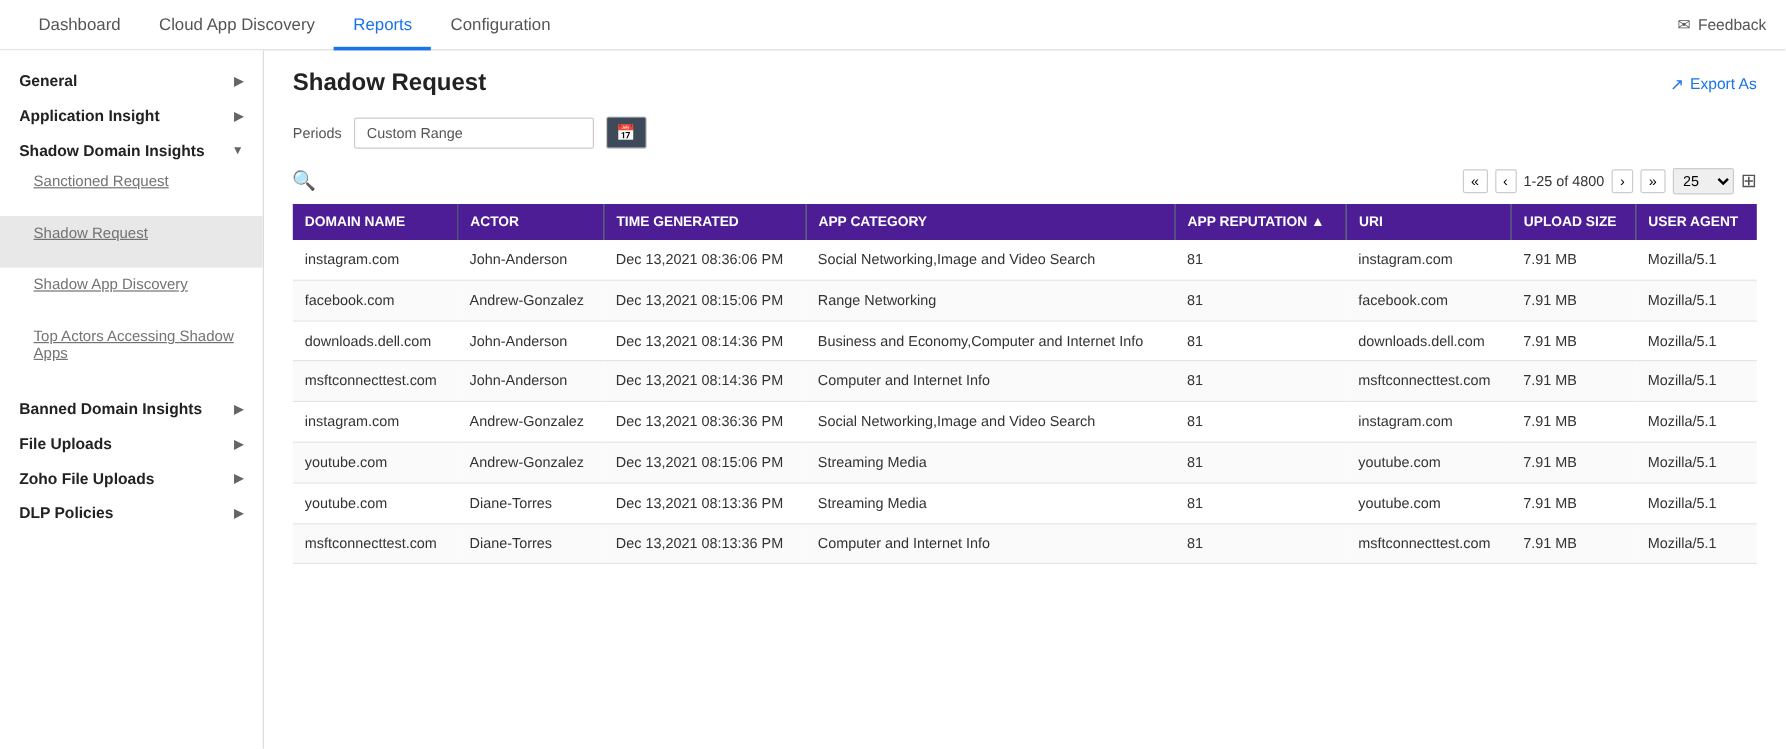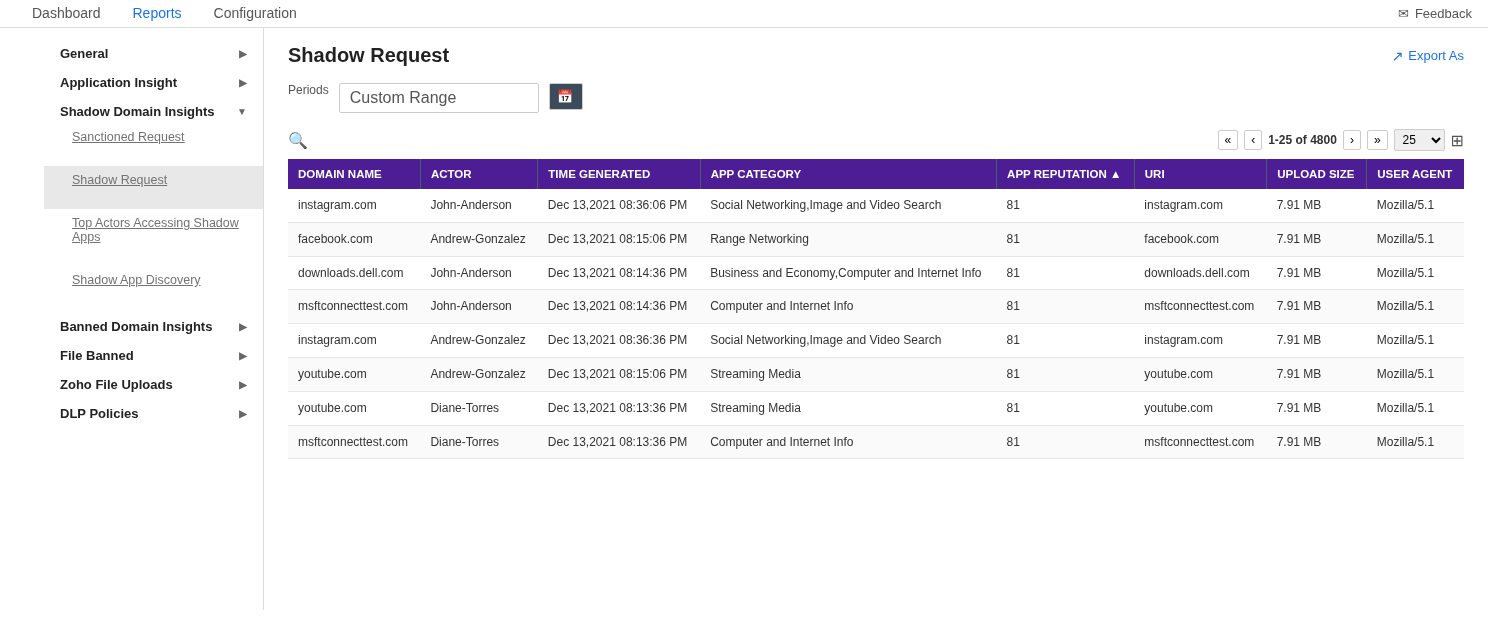--- a/index.html
+++ b/index.html
@@ -4,35 +4,35 @@
   <style>
     * { box-sizing: border-box; margin: 0; padding: 0; }
     body { font-family: -apple-system, BlinkMacSystemFont, 'Segoe UI', Arial, sans-serif; font-size: 13px; color: #333; background: #fff; }
 
     
     .top-nav {
       display: flex; align-items: center;
       border-bottom: 1px solid #ddd;
       background: #fff;
       padding: 0 16px;
-      height: 28px;
+      height: 42px;
     }
     .top-nav-item {
       padding: 0 16px; height: 42px; display: flex; align-items: center;
       cursor: pointer; font-size: 14px; color: #555; border-bottom: 3px solid transparent;
       margin-bottom: -1px;
     }
     .top-nav-item.active { color: #1a73e8; border-bottom: 3px solid #1a73e8; font-weight: 400; }
     .top-nav-feedback {
       margin-left: auto; display: flex; align-items: center; gap: 6px;
       font-size: 13px; color: #555; cursor: pointer;
     }
 
     
-    .layout { display: flex; height: calc(100vh - 42px); margin-left: 44px; }
+    .layout { display: flex; height: calc(100vh - 42px); }
 
     
     .sidebar {
       width: 220px; min-width: 220px;
       border-right: 1px solid #ddd;
       overflow-y: auto;
       background: #fff;
       padding: 8px 0;
     }
     .sidebar-section {
@@ -56,43 +56,43 @@
       display: flex; align-items: center; justify-content: space-between;
       margin-bottom: 16px;
     }
     .page-title { font-size: 20px; font-weight: 600; color: #222; }
     .export-btn {
       display: flex; align-items: center; gap: 5px;
       color: #1a73e8; font-size: 13px; cursor: pointer; font-weight: 500;
     }
 
     
-    .periods-bar { display: flex; align-items: flex-start; gap: 10px; margin-bottom: 16px; }
+    .periods-bar { display: flex; align-items: center; gap: 10px; margin-bottom: 16px; }
     .periods-label { font-size: 12px; color: #555; }
     .periods-input {
       border: 1px solid #ccc; border-radius: 2px; padding: 5px 10px;
-      font-size: 16px; color: #555; width: 200px; background: #fff;
+      font-size: 12px; color: #555; width: 200px; background: #fff;
     }
     .cal-btn {
       border: 1px solid #ccc; background: #3c4a5a; color: #fff;
       padding: 5px 8px; cursor: pointer; border-radius: 2px; font-size: 13px;
     }
 
     
     .toolbar {
       display: flex; align-items: center; justify-content: space-between;
       margin-bottom: 8px;
     }
     .search-icon-btn { cursor: pointer; font-size: 16px; color: #555; }
     .pagination-area { display: flex; align-items: center; gap: 6px; font-size: 12px; color: #333; }
     .pag-btn {
       border: 1px solid #ccc; background: #fff; padding: 2px 6px;
       cursor: pointer; font-size: 12px; border-radius: 2px;
     }
-    .pag-info { font-size: 12px; font-weight: bold; }
+    .pag-info { font-size: 12px; }
     .per-page-select {
       border: 1px solid #ccc; border-radius: 2px; padding: 2px 4px; font-size: 12px;
     }
     .col-picker { font-size: 16px; cursor: pointer; color: #555; }
 
     
     .data-table { width: 100%; border-collapse: collapse; font-size: 12px; }
     .data-table thead tr { background: #4c1d95; color: #fff; }
     .data-table thead th {
       padding: 9px 10px; text-align: left; font-weight: 600; font-size: 11.5px;
@@ -105,20 +105,21 @@
     .data-table tbody td {
       padding: 8px 10px; vertical-align: top; color: #333;
       font-size: 12px; line-height: 1.4;
     }
   </style>
 </head>
 <body>
 
 <nav class="top-nav">
   <div class="top-nav-item">Dashboard</div>
+  <div class="top-nav-item">Cloud App Discovery</div>
   <div class="top-nav-item active">Reports</div>
   <div class="top-nav-item">Configuration</div>
   <div class="top-nav-feedback">
     <span>✉</span>
     <span>Feedback</span>
   </div>
 </nav>
 
 <div class="layout">
 
@@ -132,30 +133,30 @@
       <span>Application Insight</span>
       <span class="arrow">▶</span>
     </div>
 
     <div class="sidebar-section">
       <span>Shadow Domain Insights</span>
       <span class="arrow">▼</span>
     </div>
     <div class="sidebar-item">Sanctioned Request</div>
     <div class="sidebar-item active">Shadow Request</div>
+    <div class="sidebar-item">Shadow App Discovery</div>
     <div class="sidebar-item">Top Actors Accessing Shadow Apps</div>
-    <div class="sidebar-item">Shadow App Discovery</div>
 
     <div class="sidebar-section">
       <span>Banned Domain Insights</span>
       <span class="arrow">▶</span>
     </div>
 
     <div class="sidebar-section">
-      <span>File Banned</span>
+      <span>File Uploads</span>
       <span class="arrow">▶</span>
     </div>
 
     <div class="sidebar-section">
       <span>Zoho File Uploads</span>
       <span class="arrow">▶</span>
     </div>
 
     <div class="sidebar-section">
       <span>DLP Policies</span>

